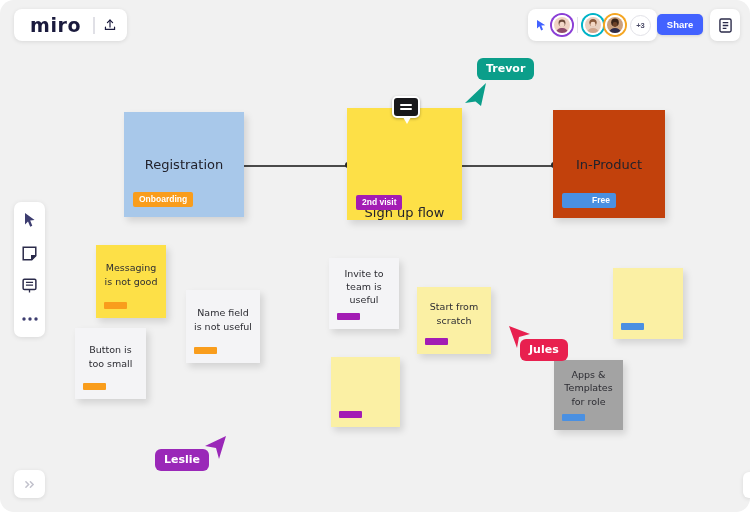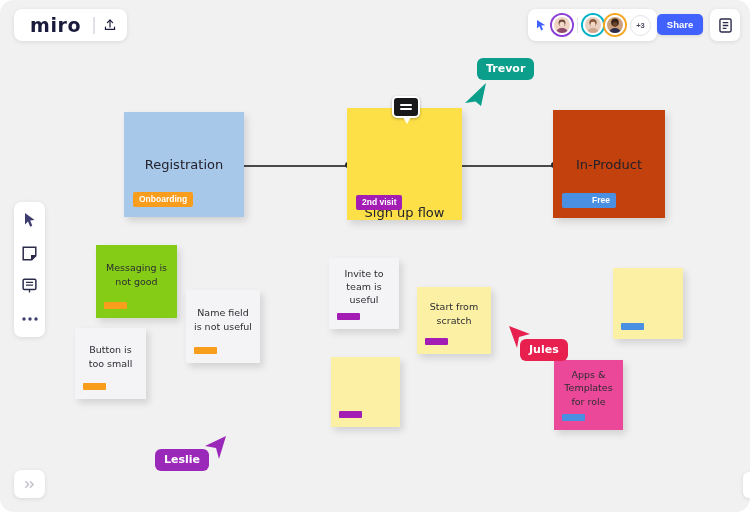--- a/index.html
+++ b/index.html
@@ -289,21 +289,21 @@
         <div class="ftag" style="background: rgb(74, 144, 226); padding-left: 30px;">Free</div>
       </div>
     </div>
 
   <div class="cbubble" style="left:392px; top:96px;">
     <i></i>
     <i></i>
   </div>
 
   <div id="sticky-notes">
-      <div class="note" style="left: 96px; top: 245px; width: 81px; height: 73px; background: #84cc16;">
+      <div class="note" style="left: 96px; top: 245px; width: 70px; height: 73px; background: #fde047;">
         <div class="note-text">Messaging is not good</div>
         <div class="note-bar" style="background: rgb(249, 157, 28);"></div>
       </div>
       <div class="note" style="left: 186px; top: 290px; width: 74px; height: 73px; background: rgb(244, 244, 246);">
         <div class="note-text">Name field is not useful</div>
         <div class="note-bar" style="background: rgb(249, 157, 28);"></div>
       </div>
       <div class="note" style="left: 75px; top: 328px; width: 71px; height: 71px; background: rgb(244, 244, 246);">
         <div class="note-text">Button is too small</div>
         <div class="note-bar" style="background: rgb(249, 157, 28);"></div>
@@ -315,21 +315,21 @@
       <div class="note" style="left: 417px; top: 287px; width: 74px; height: 67px; background: rgb(251, 240, 164);">
         <div class="note-text">Start from scratch</div>
         <div class="note-bar" style="background: rgb(163, 28, 180);"></div>
       </div>
       <div class="note" style="left: 331px; top: 357px; width: 69px; height: 70px; background: rgb(251, 240, 164);">
         <div class="note-bar" style="background: rgb(163, 28, 180);"></div>
       </div>
       <div class="note" style="left: 613px; top: 268px; width: 70px; height: 71px; background: rgb(251, 240, 164);">
         <div class="note-bar" style="background: rgb(74, 144, 226);"></div>
       </div>
-      <div class="note" style="left: 554px; top: 360px; width: 69px; height: 70px; background: #ec4899;">
+      <div class="note" style="left: 554px; top: 360px; width: 69px; height: 70px; background: #a3a3a3;">
         <div class="note-text">Apps  &amp; Templates for role</div>
         <div class="note-bar" style="background: rgb(74, 144, 226);"></div>
       </div>
     </div>
 
   <div id="cursors">
       <div class="cursor-wrap" style="left: 0px; top: 0px;">
         <div style="position: absolute; left: 464px; top: 82px;"><svg width="25" height="26" viewBox="0 0 25 26">
             <path d="M22 1 L1 21 L11.5 19.5 L17 24 Z" fill="#0b9e8a"></path>
           </svg></div>

